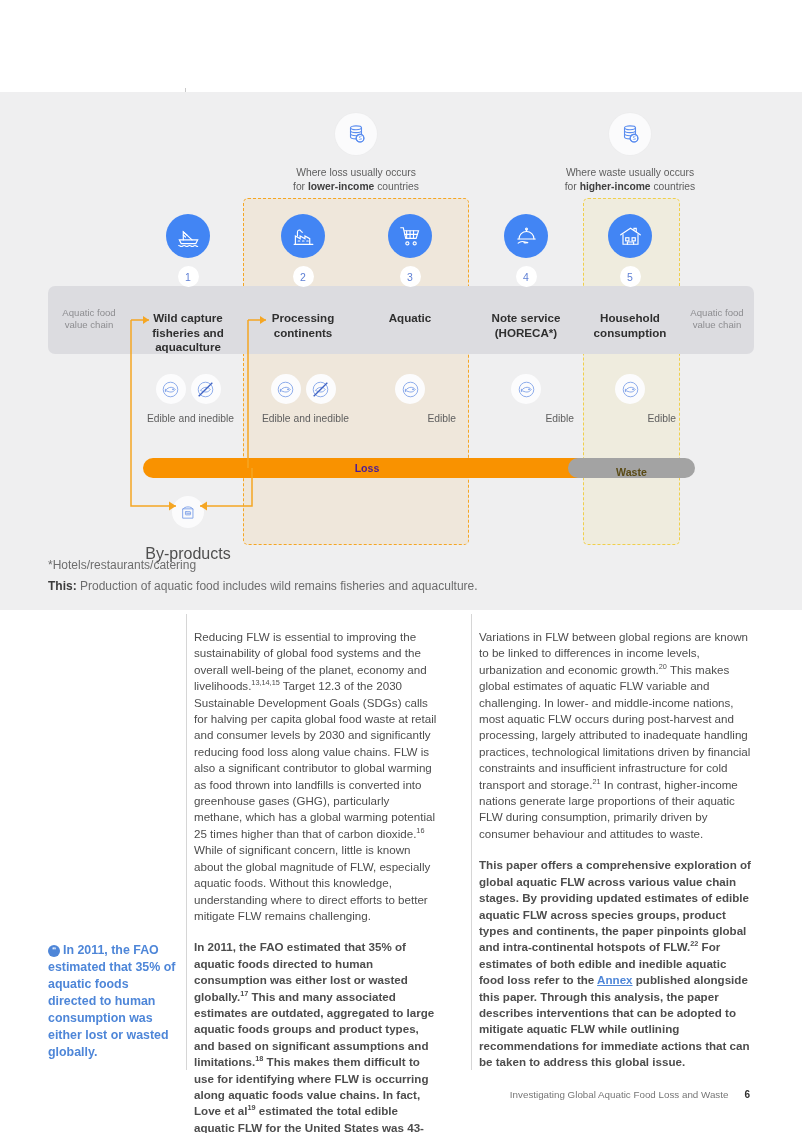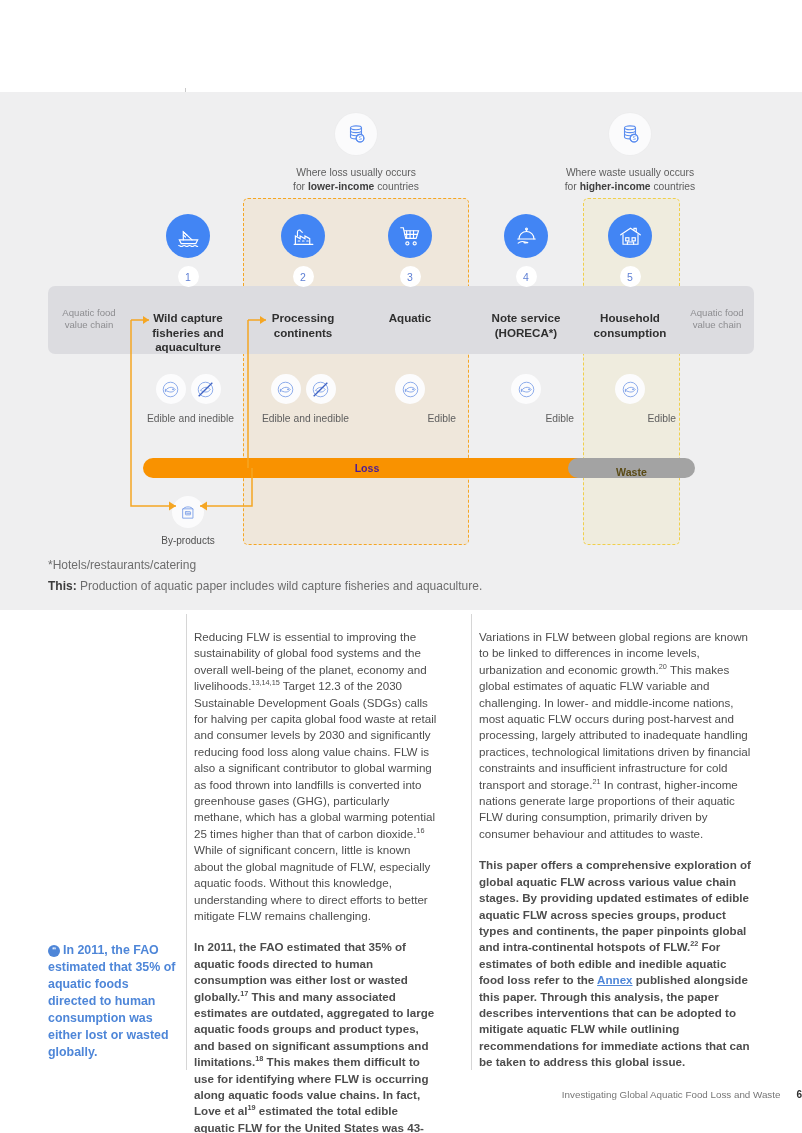--- a/index.html
+++ b/index.html
@@ -67,21 +67,21 @@
   .lw-loss{background:#f99200;color:#4c1d95;}
   .lw-waste{background:#a3a3a3;color:#5a4b16;align-items:flex-end;}
   .lw-text{font-size:10.6px;font-weight:bold;}
 
   
   .byp{position:absolute;text-align:center;}
   .byp-circle{
     width:32px;height:32px;border-radius:50%;background:#fbfbfc;margin:0 auto;
     display:flex;align-items:center;justify-content:center;
   }
-  .byp-label{margin-top:7px;font-size:10px;color:#4f4f4f;}
+  .byp-label{margin-top:17px;font-size:16px;color:#4f4f4f;}
 
   
   .side-label{position:absolute;font-size:9.6px;line-height:12.4px;color:#8d8d90;text-align:center;}
 
   
   .fnote{position:absolute;font-size:12px;color:#6d6d6d;}
   .fnote b{color:#3c3c3c;}
 
   
   .arrows{position:absolute;left:0;top:0;width:802px;height:518px;pointer-events:none;}
@@ -99,21 +99,21 @@
     position:absolute;left:48px;top:942px;width:132px;
     font-size:12.4px;line-height:17px;color:#4e86d8;font-weight:bold;
   }
   .qmark{
     display:inline-flex;width:12px;height:12px;border-radius:50%;background:#4e86d8;
     color:#fff;font-size:8.5px;align-items:center;justify-content:center;
     vertical-align:middle;margin-right:3px;font-weight:bold;
   }
 
   
-  .footer{position:absolute;left:0;top:1084px;width:802px;text-align:right;box-sizing:border-box;}
+  .footer{position:absolute;left:0;top:1084px;width:802px;text-align:right;padding-right:52px;box-sizing:border-box;}
   .footer-txt{font-size:9.8px;color:#767676;}
   .footer-pg{font-size:10px;color:#2f2f2f;font-weight:bold;margin-left:16px;}
 </style>
 </head>
 <body>
 
 <div class="page">
 
   <div class="fig-header">
     <div class="fig-header-inner">
@@ -354,21 +354,21 @@
         <path d="M266 228 l-6 -4 v8 z" fill="#f5a623" stroke="none"></path>
         <path d="M248 228 V376"></path>
 
         <path d="M252 376 V414 h-52"></path>
         <path d="M200 414 l7 -4.5 v9 z" fill="#f5a623" stroke="none"></path>
       </g>
     </svg>
 
     <div class="fnote" style="left:48px;top:466px;">*Hotels/restaurants/catering</div>
     <div class="fnote" style="left:48px;top:487px;">
-      <b>This:</b><span> Production of aquatic paper includes wild capture fisheries and aquaculture.</span>
+      <b>This:</b><span> Production of aquatic food includes wild remains fisheries and aquaculture.</span>
     </div>
   </div>
 
   <div class="col-rule" style="left:186px;top:614px;height:456px;"></div>
   <div class="col-rule" style="left:471px;top:614px;height:456px;"></div>
 
   <div class="pull">
     <span class="qmark">“</span><span>In 2011, the FAO estimated that 35% of aquatic foods directed to human consumption was either lost or wasted globally.</span>
   </div>
 

